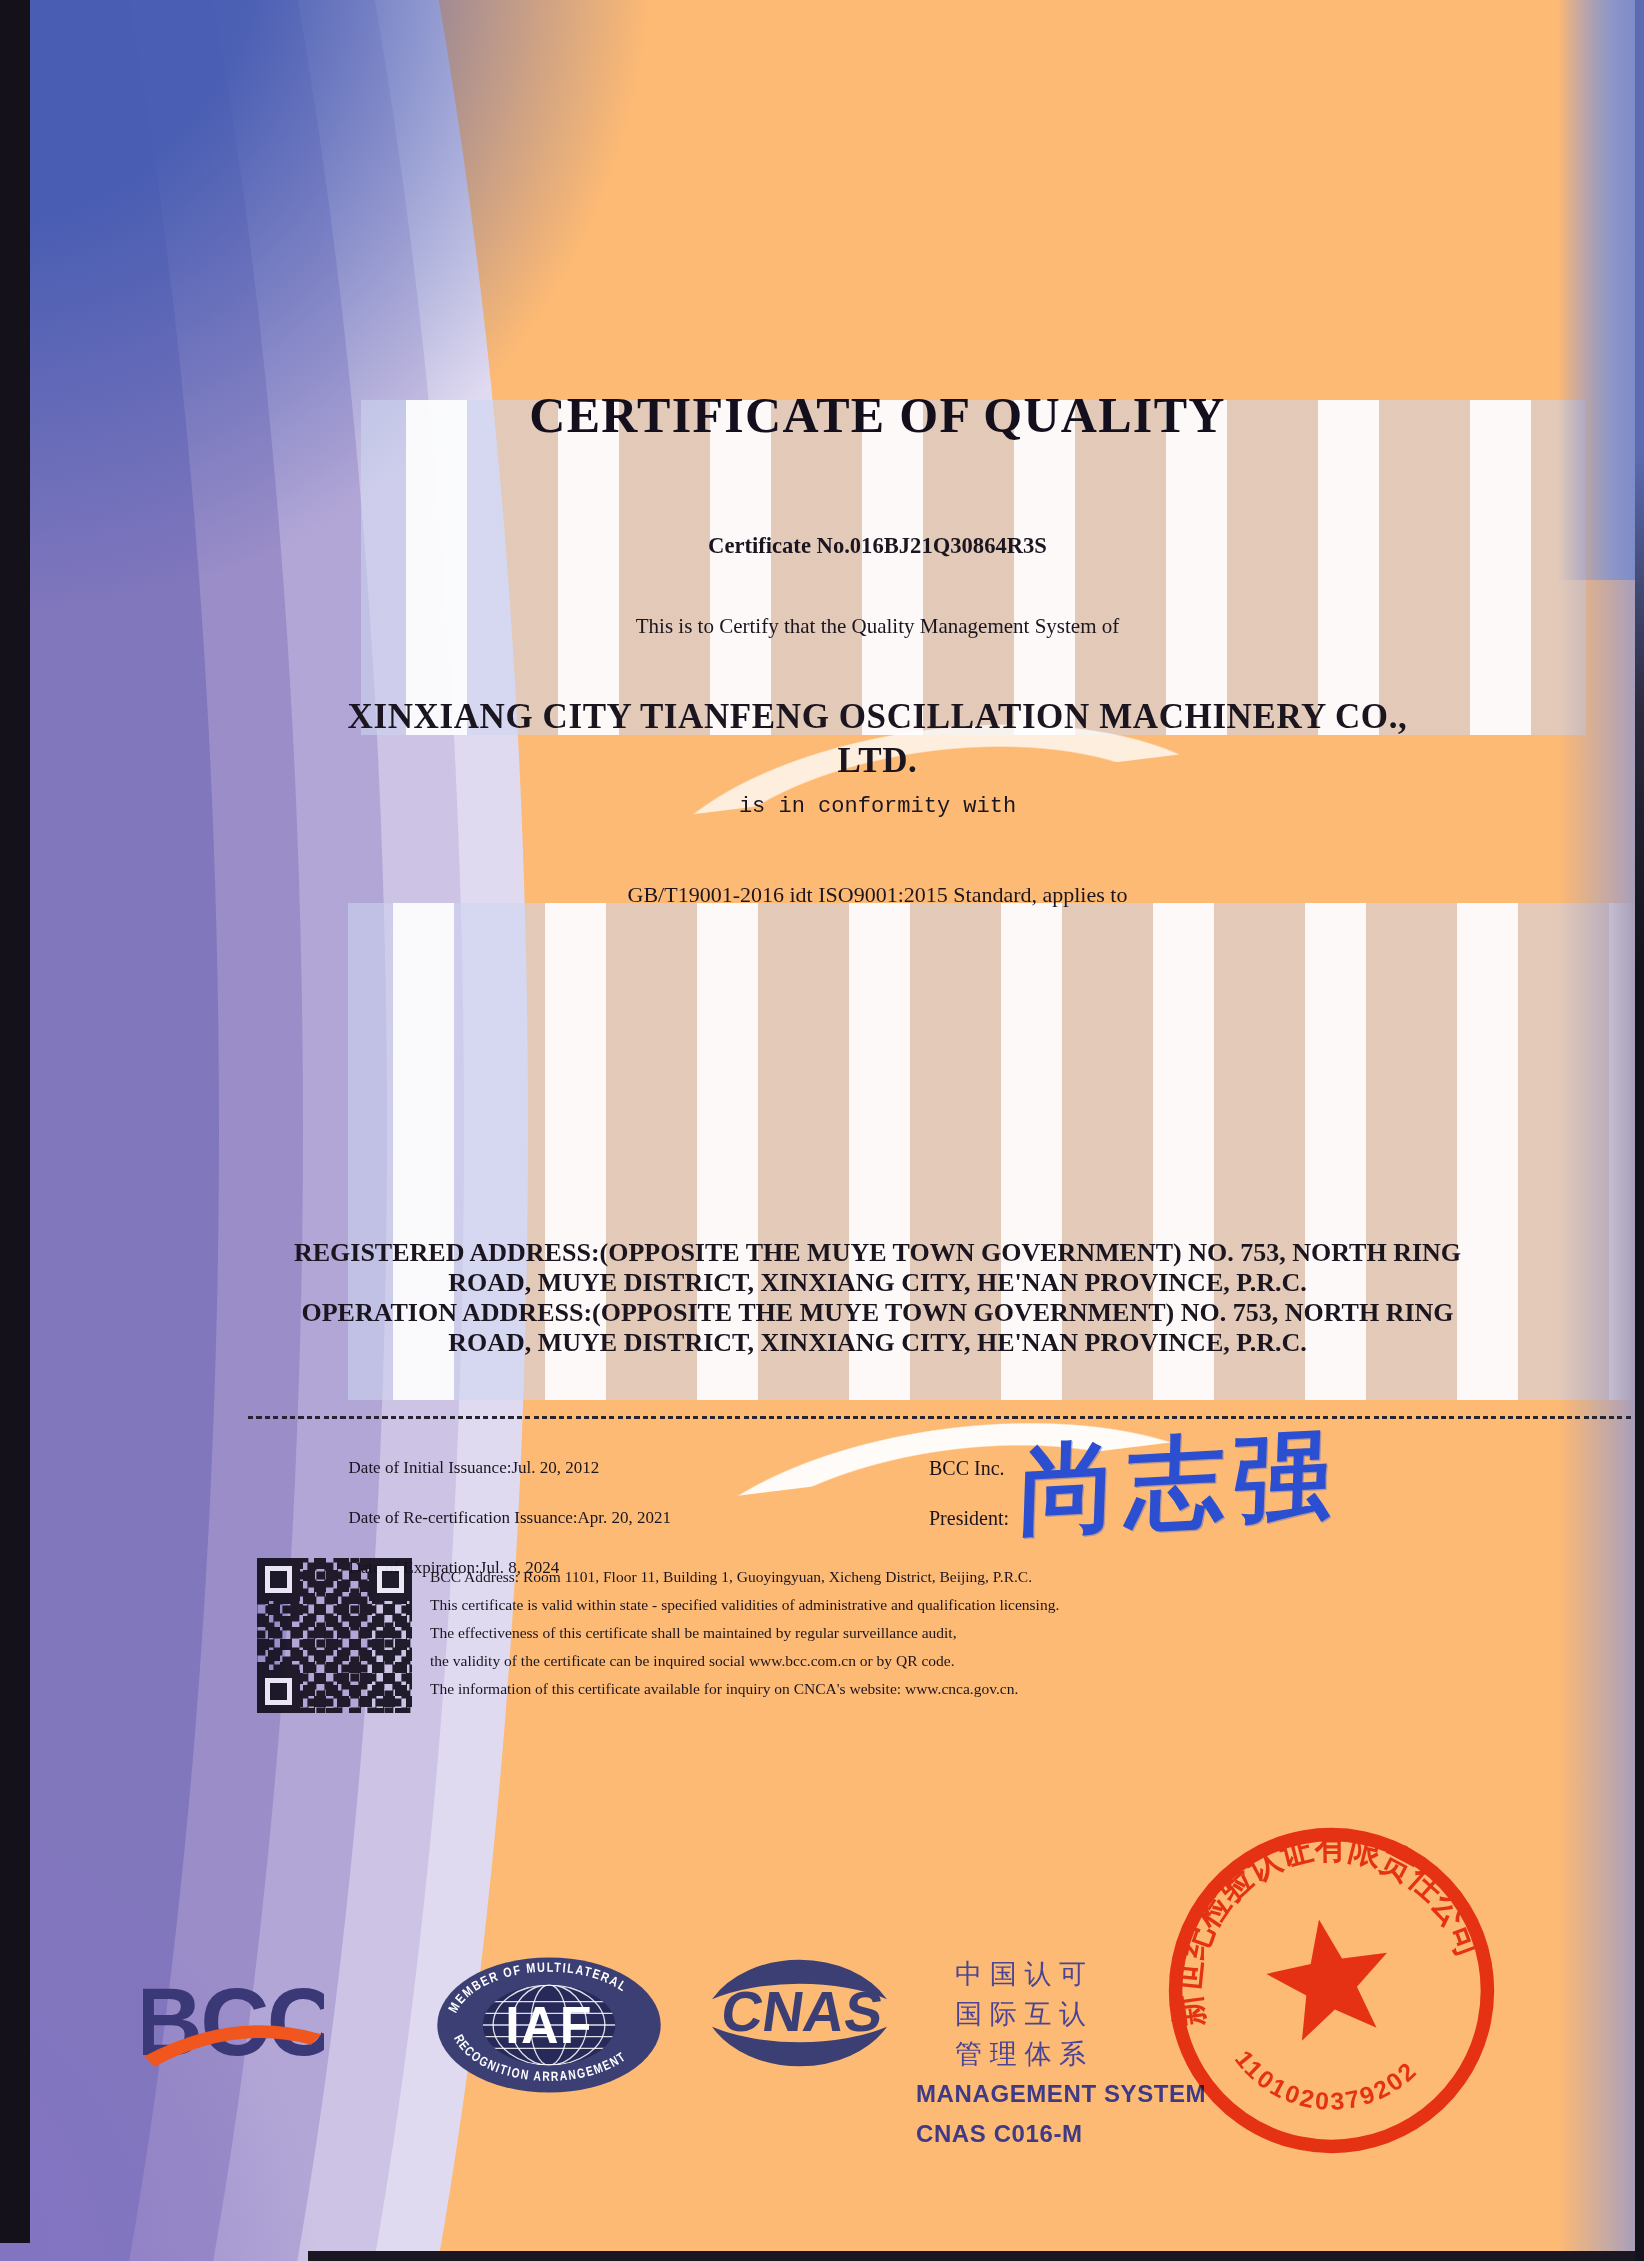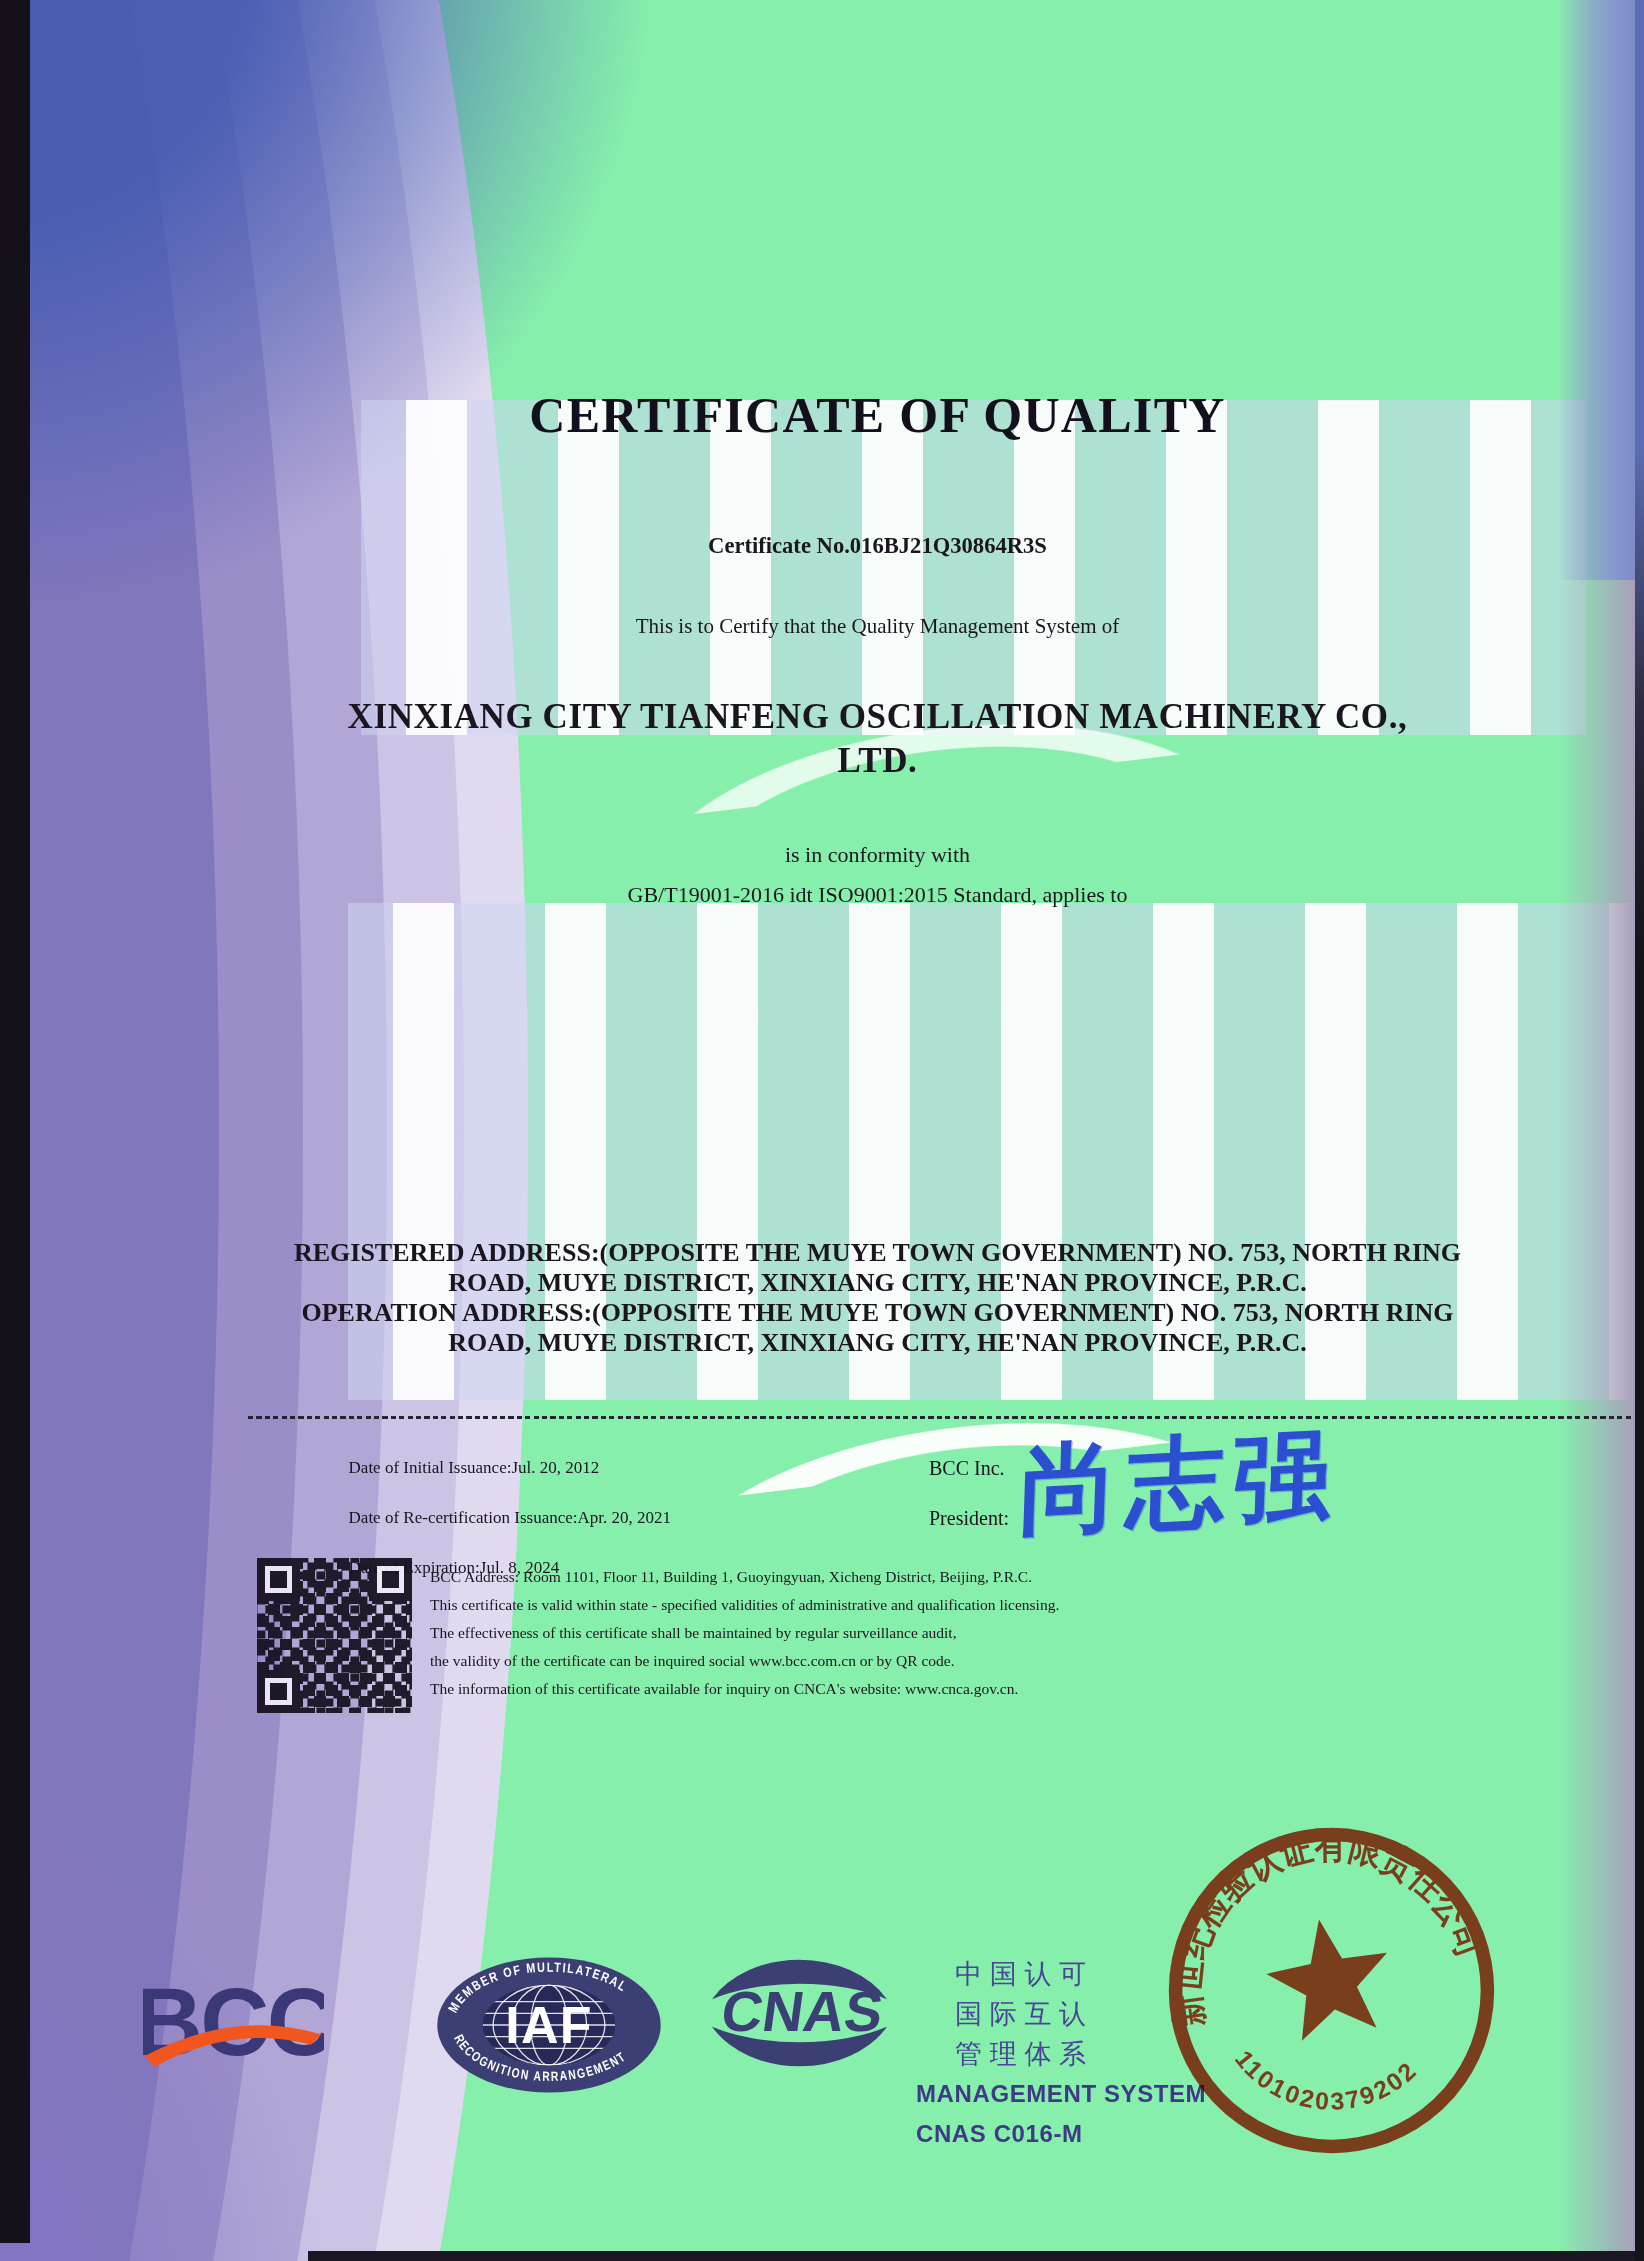--- a/index.html
+++ b/index.html
@@ -1,18 +1,18 @@
 <!DOCTYPE html>
 <html style="font-size:10.3px"><head>
 <meta charset="utf-8">
 <style>
   html,body{margin:0;padding:0;background:#e8e8e8;}
   .page{
     position:relative; width:1645px; height:2261px; overflow:hidden;
-    background:#86efac;
+    background:#fdba74;
     font-family:"Liberation Serif","DejaVu Serif",serif;
     color:#1b1520;
   }
   
   .edge-left{position:absolute;left:0;top:0;width:30px;height:2243px;background:#14111a;}
   .edge-bottom{position:absolute;left:308px;right:0;bottom:0;height:9.7px;background:#1a1722;}
   .edge-right{position:absolute;right:0;top:0;width:9.7px;height:100%;
     background:linear-gradient(to bottom,#5b6cb2 0 451px,#2c2a3e 709px,#14121a 967px,#14121a 100%);}
   .edge-right-strip{position:absolute;right:9.7px;top:0;width:77px;height:100%;
     background:linear-gradient(to right,rgba(170,170,200,0),rgba(167,160,190,.55) 55%,#a89fba 100%);}
@@ -39,21 +39,21 @@
   .wm-swoosh{position:absolute;pointer-events:none;transform:rotate(-7deg);
     background:radial-gradient(ellipse 677px 303px at 50% 118%,rgba(255,255,255,0) 0 255px,rgba(255,255,255,.95) 258px 303px,rgba(255,255,255,0) 306px);}
   .sw1{left:310px;top:942px;width:1225px;height:529px;}
   .sw2{left:361px;top:335px;width:1096px;height:451px;opacity:.8;}
   
   .cblock{position:absolute;left:110px;width:1535px;text-align:center;}
   .t-title{top:384px;font-size:50px;font-weight:bold;line-height:62px;letter-spacing:1.3px;color:#140f1c;}
   .t-certno{top:531px;font-size:22.6px;font-weight:bold;line-height:30px;}
   .t-certify{top:614px;font-size:21px;}
   .t-company{top:695px;font-size:35px;font-weight:bold;line-height:44px;letter-spacing:0.6px;}
-  .t-conform{top:842px;font-size:22px;}
+  .t-conform{top:794px;font-size:22px;font-family:Liberation Mono, monospace;}
   .t-standard{top:882px;font-size:22px;}
   .t-scope{top:1063px;font-size:22.6px;font-weight:600;}
   .t-address{top:1238px;font-size:26px;font-weight:600;line-height:30px;}
   .dash-rule{position:absolute;left:248px;top:1416px;width:1383px;height:3.2px;
     background:repeating-linear-gradient(90deg,#262430 0 5.2px,rgba(0,0,0,0) 5.2px 8.4px);}
   .dates{position:absolute;right:974px;top:1443px;text-align:left;font-size:17px;line-height:50px;white-space:nowrap;}
   .issuer{position:absolute;left:929px;top:1443px;font-size:20px;line-height:50px;}
   .signature{position:absolute;left:1019px;top:1416px;width:413px;
     font-size:98px;font-weight:bold;color:#2b4fd0;letter-spacing:9px;white-space:nowrap;
     transform:rotate(-3deg) skewX(-5deg);text-shadow:1.3px 1.3px 0 rgba(43,79,208,.35);}

